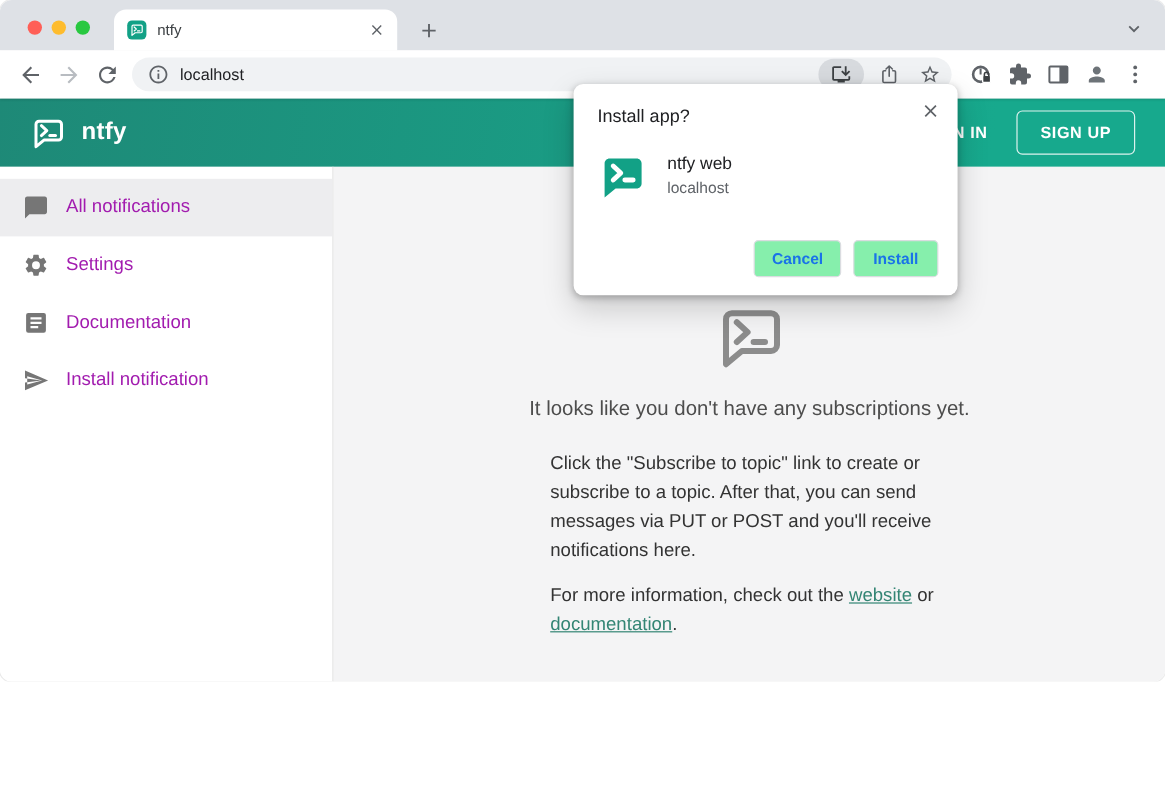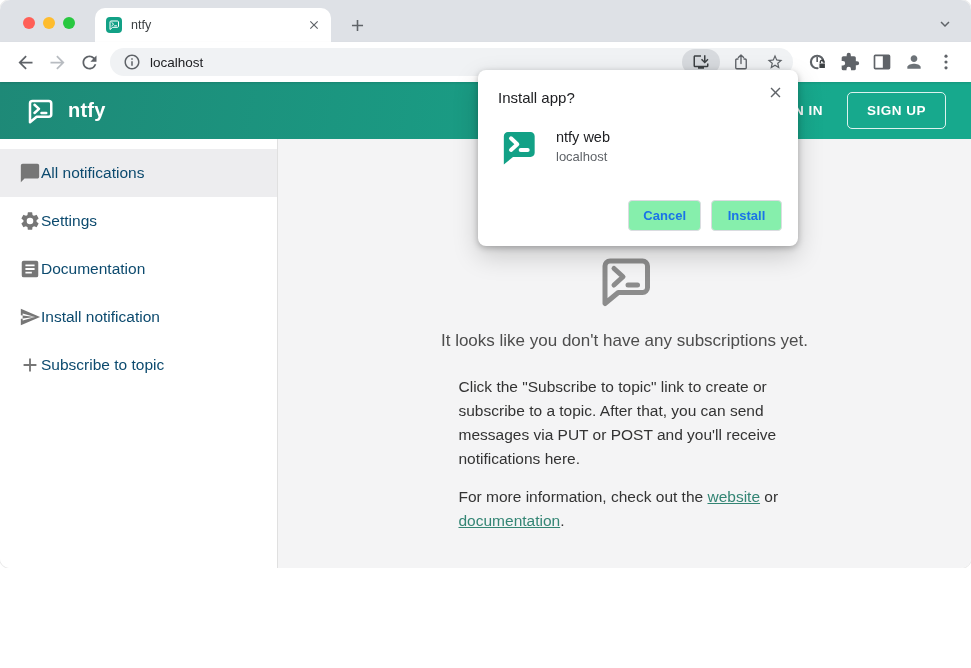--- a/index.html
+++ b/index.html
@@ -51,22 +51,22 @@
   .brand-name { font-size:20px; font-weight:bold; margin-left:13px; letter-spacing:.2px; }
   .header-right { margin-left:auto; display:flex; align-items:center; gap:16px; }
   .btn-signin { background:none; border:none; color:#fff; font-family:inherit; font-size:13.5px;
                 font-weight:bold; letter-spacing:.5px; padding:8px 8px; }
   .btn-signup { background:none; border:1.5px solid rgba(255,255,255,.85); border-radius:5px; color:#fff;
                 font-family:inherit; font-size:13.5px; font-weight:bold; letter-spacing:.5px; padding:10px 19px; }
 
   
   .app-body { position:absolute; top:139px; left:0; right:0; bottom:0; display:flex; }
   .sidebar { width:278px; flex:none; background:#fff; border-right:1px solid #e0e0e0; padding-top:10px; }
-  .nav-item { height:48px; display:flex; align-items:center; padding:0 16px 0 19px; 
-              color:#0c4a6e; font-size:15.5px; }
+  .nav-item { height:48px; display:flex; align-items:center; padding:0 16px 0 19px; gap:14px;
+              color:#a21caf; font-size:15.5px; }
   .nav-item.selected { background:#ededef; }
   .nav-item .ni-icon { width:22px; height:22px; color:#767676; flex:none; }
 
   .main { flex:1; background:#f4f4f5; display:flex; flex-direction:column; align-items:center;
           padding-top:112px; }
   .big-icon { width:66px; height:60px; color:#8c8c8c; }
   .empty-heading { margin-top:18px; font-size:17px; font-weight:400; color:#4d4d4d;
                    text-align:center; line-height:1.4; max-width:420px; }
   .empty-text { width:332px; font-size:15.5px; line-height:1.55; color:#333; margin-top:22px; }
   .empty-text.second { margin-top:14px; }
@@ -255,28 +255,20 @@
         <span>Documentation</span>
       </div>
       <div class="nav-item">
         <span class="ni-icon">
           <svg viewBox="0 0 24 24" width="22" height="22" fill="currentColor">
               <path d="M4 8.25 17.51 12 4 15.75V8.25M2.01 3 2 10l15 2-15 2 .01 7L23 12 2.01 3z"></path>
             </svg>
         </span>
         <span>Install notification</span>
       </div>
-      <div class="nav-item">
-        <span class="ni-icon">
-          <svg viewBox="0 0 24 24" width="22" height="22" fill="currentColor">
-              <path d="M19 13h-6v6h-2v-6H5v-2h6V5h2v6h6v2z"></path>
-            </svg>
-        </span>
-        <span>Subscribe to topic</span>
-      </div>
     </div>
 
     <div class="main">
       <span class="big-icon">
         <svg viewBox="0 0 24 24" width="66" height="60">
             <use href="#ntfy-bubble-outline"></use>
           </svg>
       </span>
       <div class="empty-heading">It looks like you don't have any subscriptions yet.</div>
       <p class="empty-text">Click the "Subscribe to topic" link to create or subscribe to a topic. After that, you can send messages via PUT or POST and you'll receive notifications here.</p>

